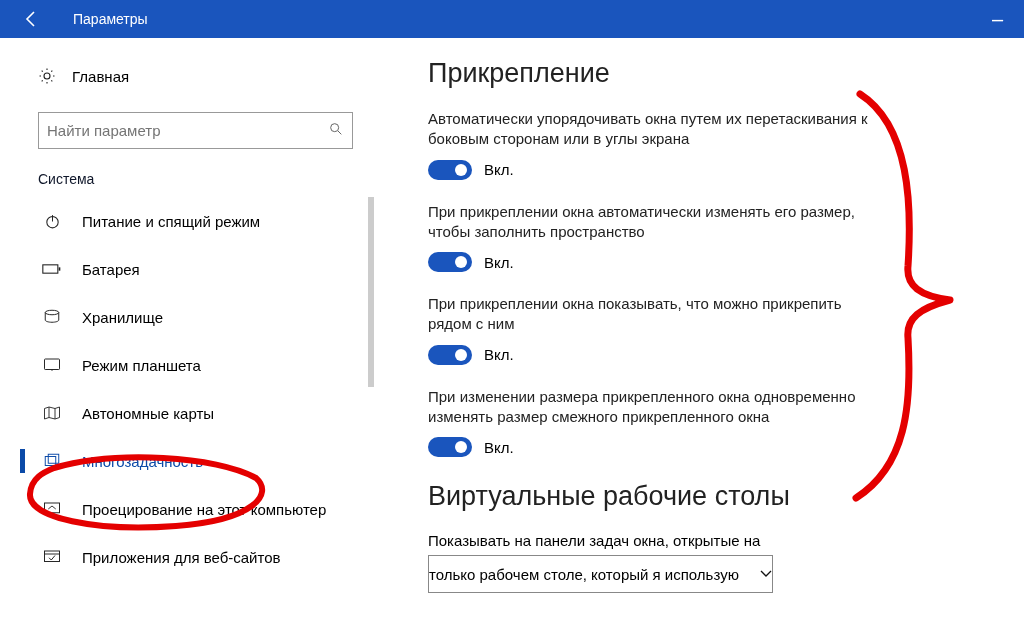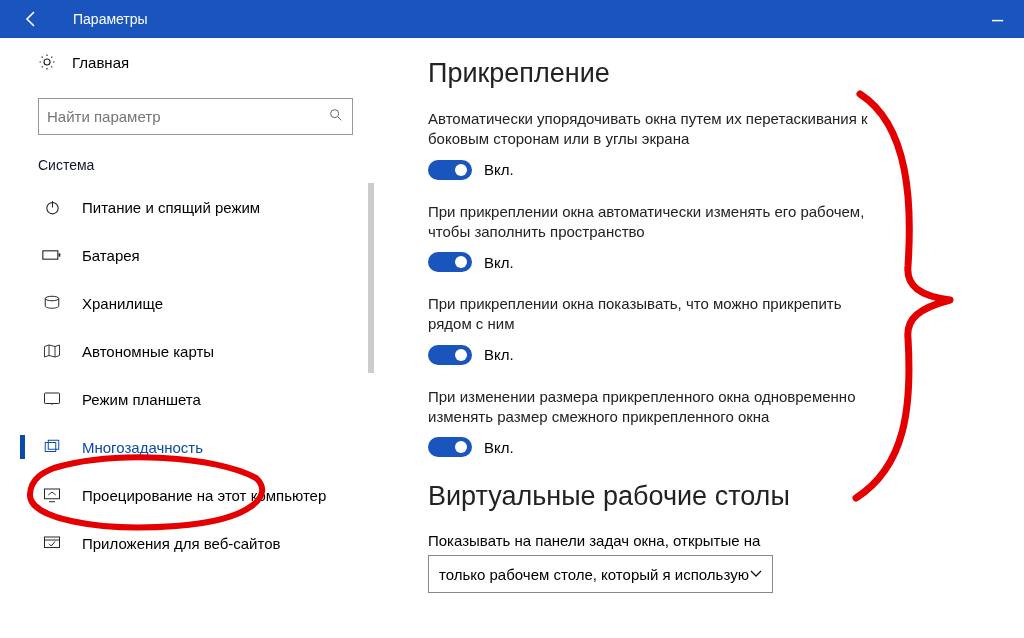--- a/index.html
+++ b/index.html
@@ -4,21 +4,21 @@
 <style>
   * { box-sizing: border-box; margin: 0; padding: 0; }
   html, body { width: 1024px; height: 638px; font-family: "Segoe UI", Tahoma, sans-serif; background: #fff; overflow: hidden; }
   .titlebar { height: 38px; background: #1a55bd; color: #fff; display: flex; align-items: center; padding: 0 13px; }
   .titlebar .back { width: 36px; height: 36px; display: flex; align-items: center; justify-content: center; cursor: pointer; }
   .titlebar .title { margin-left: 24px; font-size: 14px; font-weight: 400; }
   .titlebar .mini { margin-left: auto; margin-right: 8px; font-size:20px; }
 
   .body { position:absolute; top:38px; left:0; right:0; bottom:0; }
 
-  .sidebar { position:absolute; left:38px; top:4px; width:330px; }
+  .sidebar { position:absolute; left:38px; top:18px; width:330px; }
   .home-row { display:flex; align-items:center; height:40px; font-size:15px; cursor:pointer; }
   .home-row .gear { width:20px; margin-right:14px; display:flex; align-items:center; }
   .search-box { width:315px; height:37px; border:1px solid #999; display:flex; align-items:center; padding:0 8px; margin-top:16px; cursor:text; }
   .search-box input { border:none; outline:none; flex:1; font-size:15px; color:#555; background:transparent; }
   .search-box .sicon { color:#555; }
   .group-label { color:#0f172a; font-size:14px; margin-top:22px; margin-bottom:8px; }
   .nav-list { margin-top:10px; position:relative;text-align:center; }
   .nav-item { display:flex; align-items:center; height:48px; font-size:15px; cursor:pointer; position:relative; padding-left:2px; }
   .nav-item .icon { width:24px; margin-right:18px; display:flex; align-items:center; justify-content:center; font-size:17px; }
   .nav-item.selected { color:#0b4aa8; }
@@ -26,21 +26,21 @@
   .scroll-thumb { position:absolute; right:-6px; top:0; width:6px; height:190px; background:#999; opacity:.5; }
 
   .content { position:absolute; left:428px; top:20px; right:40px; }
   h1.section { font-weight:400; font-size:27px; margin-bottom:20px; color:#222; }
   .setting-block { margin-bottom:22px; max-width:460px; }
   .setting-block .desc { font-size:15px; color:#222; line-height:1.35; margin-bottom:10px; }
   .toggle-row { display:flex; align-items:center; }
   .toggle { width:44px; height:20px; background:#1a55bd; border-radius:10px; position:relative; cursor:pointer; }
   .toggle .knob { width:12px; height:12px; background:#fff; border-radius:50%; position:absolute; top:4px; right:5px; }
   .toggle-label { margin-left:12px; font-size:15px; }
-  .dropdown { width:345px; height:38px; border:1px solid #888; display:flex; align-items:center; padding:0 10px; font-size:15px; margin-top:6px; justify-content:space-between; cursor:pointer; }
+  .dropdown { width:345px; height:38px; border:1px solid #888; display:flex; align-items:center; padding:0 0; font-size:15px; margin-top:6px; justify-content:space-between; cursor:pointer; }
   .dropdown .chev { font-size:12px; color:#111; }
 
   
   .anno { position:absolute; pointer-events:none; }
   .anno svg { overflow:visible; }
   .red { stroke:#e40000; fill:none; stroke-linecap:round; stroke-linejoin:round; }
 </style>
 </head>
 <body>
 
@@ -107,34 +107,34 @@
               <ellipse cx="12" cy="4" rx="9" ry="3" fill="none" stroke="#222" stroke-width="1.3"></ellipse>
               <path d="M3 4v10c0 1.7 4 3 9 3s9-1.3 9-3V4" fill="none" stroke="#222" stroke-width="1.3"></path>
             </svg>
         </span>
         <span>Хранилище</span>
       </div>
 
       <div class="nav-item">
         <span class="icon">
           <svg width="18" height="16" viewBox="0 0 24 20">
-              <path d="M2 4l6-2 8 2 6-2v14l-6 2-8-2-6 2z M8 2v14 M16 4v14" fill="none" stroke="#222" stroke-width="1.2"></path>
-            </svg>
-        </span>
-        <span>Автономные карты</span>
-      </div>
-
-      <div class="nav-item">
-        <span class="icon">
-          <svg width="18" height="16" viewBox="0 0 24 20">
               <rect x="2" y="2" width="20" height="14" rx="1" fill="none" stroke="#222" stroke-width="1.3"></rect>
               <circle cx="12" cy="17" r=".8" fill="#222"></circle>
             </svg>
         </span>
         <span>Режим планшета</span>
+      </div>
+
+      <div class="nav-item">
+        <span class="icon">
+          <svg width="18" height="16" viewBox="0 0 24 20">
+              <path d="M2 4l6-2 8 2 6-2v14l-6 2-8-2-6 2z M8 2v14 M16 4v14" fill="none" stroke="#222" stroke-width="1.2"></path>
+            </svg>
+        </span>
+        <span>Автономные карты</span>
       </div>
 
       <div class="nav-item selected">
         <span class="icon">
           <svg width="18" height="16" viewBox="0 0 24 20">
               <rect x="3" y="4" width="14" height="12" fill="none" stroke="#0b4aa8" stroke-width="1.3"></rect>
               <rect x="7" y="1" width="14" height="12" fill="none" stroke="#0b4aa8" stroke-width="1.3"></rect>
             </svg>
         </span>
         <span>Многозадачность</span>
@@ -171,21 +171,21 @@
       <div class="desc">Автоматически упорядочивать окна путем их перетаскивания к боковым сторонам или в углы экрана</div>
       <div class="toggle-row">
         <div class="toggle">
             <div class="knob"></div>
           </div>
         <span class="toggle-label">Вкл.</span>
       </div>
     </div>
 
     <div class="setting-block">
-      <div class="desc">При прикреплении окна автоматически изменять его рабочем, чтобы заполнить пространство</div>
+      <div class="desc">При прикреплении окна автоматически изменять его размер, чтобы заполнить пространство</div>
       <div class="toggle-row">
         <div class="toggle">
             <div class="knob"></div>
           </div>
         <span class="toggle-label">Вкл.</span>
       </div>
     </div>
 
     <div class="setting-block">
       <div class="desc">При прикреплении окна показывать, что можно прикрепить рядом с ним</div>

